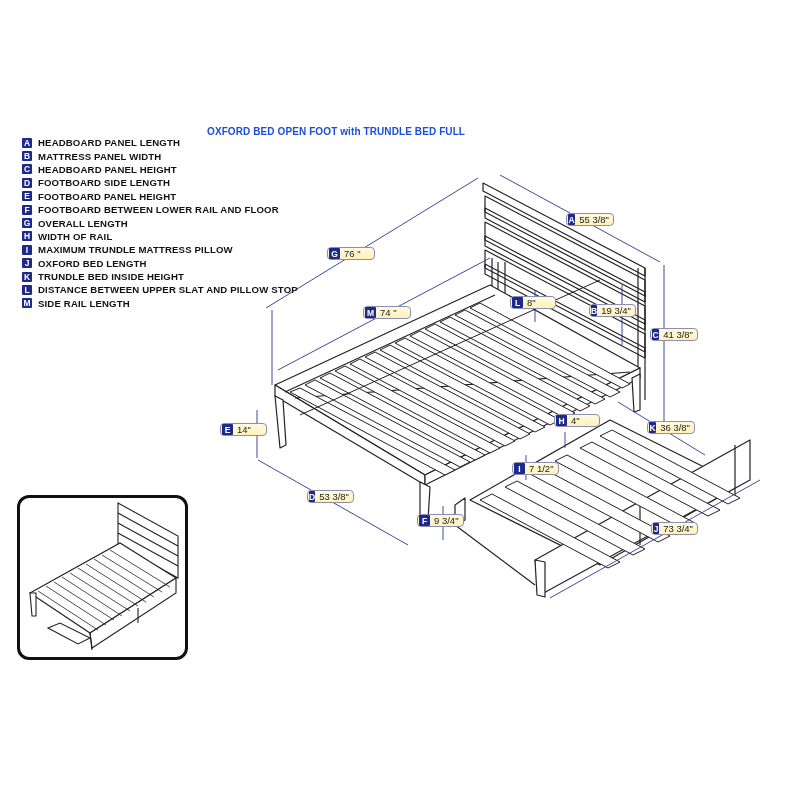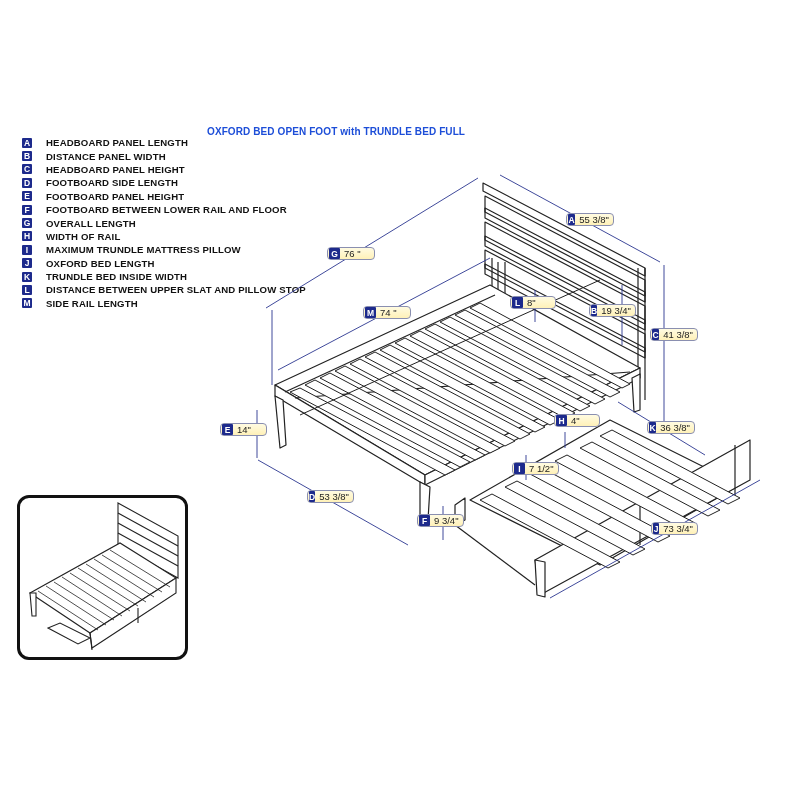--- a/index.html
+++ b/index.html
@@ -1,40 +1,40 @@
 <!DOCTYPE html>
 <html><head>
 <meta charset="utf-8">
 <style>
   html, body { margin: 0; padding: 0; background: #ffffff; }
   body { width: 800px; height: 800px; position: relative; overflow: hidden; font-family: "Liberation Sans", sans-serif; }
   .title { position: absolute; left: 207px; top: 126px; font-size: 10px; font-weight: bold; color: #1d4ed8; letter-spacing: 0.1px; white-space: nowrap; }
   .legend { position: absolute; left: 22px; top: 136px; }
   .legend-item { display: flex; align-items: center; height: 13.4px; }
   .legend-key { width: 10px; height: 10px; background: #1d2a8c; color: #fff; font-size: 8.5px; font-weight: bold; display: flex; align-items: center; justify-content: center; margin-right: 6px; border-radius: 1px; }
-  .legend-text { font-size: 9.6px; font-weight: bold; color: #111; white-space: nowrap; letter-spacing: 0.15px; margin-left: 8px; }
+  .legend-text { font-size: 9.6px; font-weight: bold; color: #111; white-space: nowrap; letter-spacing: 0.15px; }
   svg.drawing { position: absolute; left: 0; top: 0; }
   .dim { position: absolute; display: flex; align-items: center; height: 13px; border: 1px solid #8a8fb0; border-radius: 4px; background: linear-gradient(#fffbe2, #fff1b8); box-sizing: border-box; padding-right: 4px; }
   .dim-key { width: 11px; height: 11px; background: #1d2a8c; color: #fff; font-size: 8.5px; font-weight: bold; display: flex; align-items: center; justify-content: center; margin: 0 4px 0 1px; border-radius: 1px; }
   .dim-val { font-size: 9.5px; color: #222; white-space: nowrap; }
   .thumb { position: absolute; left: 17px; top: 495px; width: 171px; height: 165px; border: 3px solid #111; border-radius: 12px; box-sizing: border-box; background: #fff; }
 </style>
 </head>
 <body>
 
 <div class="title">OXFORD BED OPEN FOOT with TRUNDLE BED FULL</div>
 
 <div class="legend">
   <div class="legend-item">
       <span class="legend-key">A</span>
       <span class="legend-text">HEADBOARD PANEL LENGTH</span>
     </div>
   <div class="legend-item">
       <span class="legend-key">B</span>
-      <span class="legend-text">DISTANCE PANEL WIDTH</span>
+      <span class="legend-text">MATTRESS PANEL WIDTH</span>
     </div>
   <div class="legend-item">
       <span class="legend-key">C</span>
       <span class="legend-text">HEADBOARD PANEL HEIGHT</span>
     </div>
   <div class="legend-item">
       <span class="legend-key">D</span>
       <span class="legend-text">FOOTBOARD SIDE LENGTH</span>
     </div>
   <div class="legend-item">
@@ -56,21 +56,21 @@
   <div class="legend-item">
       <span class="legend-key">I</span>
       <span class="legend-text">MAXIMUM TRUNDLE MATTRESS PILLOW</span>
     </div>
   <div class="legend-item">
       <span class="legend-key">J</span>
       <span class="legend-text">OXFORD BED LENGTH</span>
     </div>
   <div class="legend-item">
       <span class="legend-key">K</span>
-      <span class="legend-text">TRUNDLE BED INSIDE WIDTH</span>
+      <span class="legend-text">TRUNDLE BED INSIDE HEIGHT</span>
     </div>
   <div class="legend-item">
       <span class="legend-key">L</span>
       <span class="legend-text">DISTANCE BETWEEN UPPER SLAT AND PILLOW STOP</span>
     </div>
   <div class="legend-item">
       <span class="legend-key">M</span>
       <span class="legend-text">SIDE RAIL LENGTH</span>
     </div>
 </div>

